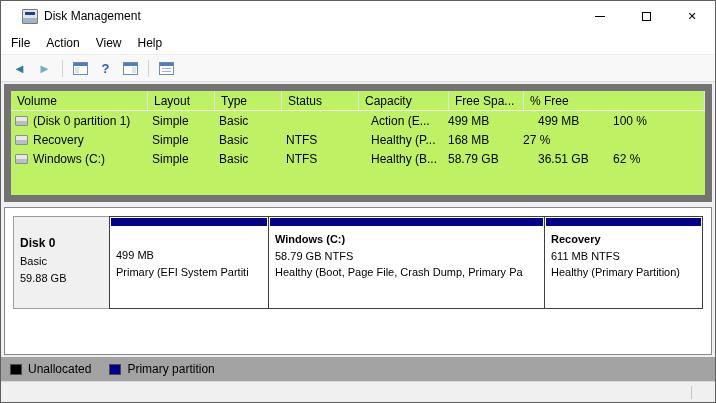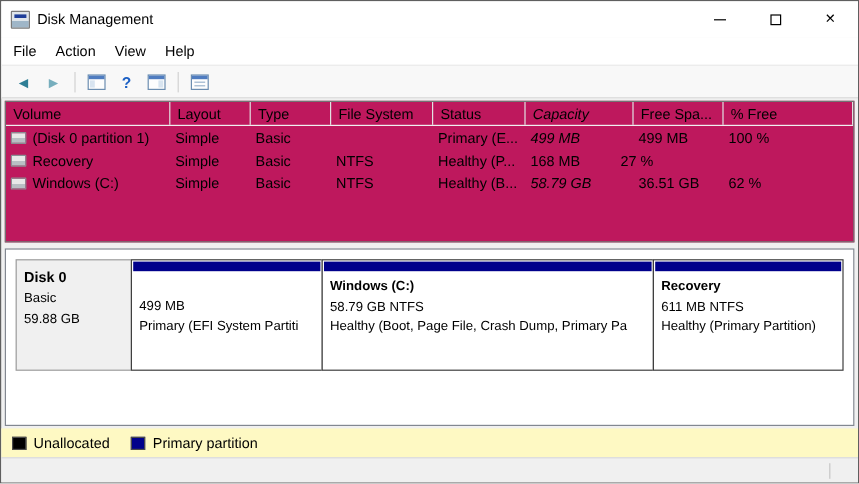--- a/index.html
+++ b/index.html
@@ -2,21 +2,21 @@
 <html><head>
 <meta charset="utf-8">
 <style>
   * { margin:0; padding:0; box-sizing:border-box; }
   html,body { background:#ffffff; font-family:"Liberation Sans", sans-serif; }
   .window {
     width:716px; height:403px; border:1px solid #5f5f5f; background:#f0f0f0;
     display:flex; flex-direction:column; overflow:hidden;
   }
   
-  .titlebar { height:30px; background:#ffffff; display:flex; align-items:center; padding-left:8px; flex:0 0 auto; }
+  .titlebar { height:30px; background:#ffffff; display:flex; align-items:center; padding-left:21px; flex:0 0 auto; }
   .app-icon {
     width:16px; height:15px; margin-right:6px; border:1px solid #7a7a7a; border-radius:1px;
     background:linear-gradient(#dfe5ea 0 60%, #9fb6c8 60% 100%); position:relative;
   }
   .app-icon::after { content:""; position:absolute; left:2px; top:2px; width:10px; height:3px; background:#1f3e99; }
   .title { font-size:12px; color:#000; }
   .controls { margin-left:auto; display:flex; height:100%; }
   .ctrl { width:46px; height:100%; display:flex; align-items:center; justify-content:center; cursor:default; }
   .glyph-min { display:block; width:10px; height:1px; background:#000; }
   .glyph-max { display:block; width:9px; height:9px; border:1px solid #000; }
@@ -32,43 +32,43 @@
   .arrow.dim { color:#77aebd; }
   .tsep { width:1px; height:17px; background:#d2d2d2; margin:0 5px; }
   .mini-win { width:15px; height:13px; border:1px solid #6b8db0; background:#fdfdfd; position:relative; }
   .mini-win::before { content:""; position:absolute; left:0; top:0; right:0; height:3px; background:#4f7cc0; }
   .mini-win.left-pane::after  { content:""; position:absolute; left:1px; top:4px; bottom:1px; width:4px; background:#d8e4f0; }
   .mini-win.right-pane::after { content:""; position:absolute; right:1px; top:4px; bottom:1px; width:4px; background:#d8e4f0; }
   .mini-win.lines::after { content:""; position:absolute; left:2px; right:2px; top:5px; height:1px;
                            background:#9bb3cc; box-shadow:0 3px 0 #9bb3cc; }
   .help-glyph { font-size:13px; font-weight:bold; color:#1b5fc4; line-height:1; }
   
-  .volume-panel { margin:2px 3px 0; background:#be185d; border:1px solid #737373; height:118px; overflow:hidden; flex:0 0 auto; }
+  .volume-panel { margin:2px 3px 0; background:#bef264; border:7px solid #737373; height:118px; overflow:hidden; flex:0 0 auto; }
   .vhead { display:flex; height:20px; font-size:12px; color:#000; border-bottom:1px solid #f0f0f0; }
   .hcell { padding:3px 0 0 6px; border-right:1px solid #e2e2e2; white-space:nowrap; overflow:hidden; }
   .vrow { display:flex; height:19px; font-size:12px; align-items:center; }
   .cell { padding-left:4px; white-space:nowrap; overflow:hidden; height:100%; display:flex; align-items:center; }
   .w-volume { width:137px; } .w-layout { width:67px; } .w-type { width:67px; } .w-fs { width:85px; }
-  .w-status { width:77px; } .w-cap { width:90px;font-style:italic; } .w-free { width:75px; } .w-pct { flex:1; }
+  .w-status { width:77px; } .w-cap { width:90px; } .w-free { width:75px; } .w-pct { flex:1; }
   .drive-ico { width:13px; height:10px; margin-right:5px; flex:0 0 auto;
                background:linear-gradient(#e8e8e8 0 55%, #b9bfc4 55% 100%); border:1px solid #8a8f94; border-radius:1px; }
   
   .disk-panel { margin:5px 3px 2px; background:#ffffff; border:1px solid #828790; flex:1 1 auto; padding:8px; overflow:hidden; }
   .disk-row { display:flex; height:93px; }
-  .disk-info { width:97px; flex:0 0 auto; background:#f0f0f0; border:1px solid #9e9e9e; padding:5px 6px; font-size:11px; line-height:1.55; color:#000; }
+  .disk-info { width:97px; flex:0 0 auto; background:#f0f0f0; border:1px solid #9e9e9e; padding:17px 6px; font-size:11px; line-height:1.55; color:#000; }
   .disk-name { font-weight:bold; font-size:12px; }
   .partition { border:1px solid #3f3f3f; margin-left:-1px; background:#ffffff; display:flex; flex-direction:column; overflow:hidden; }
   .partition:first-of-type { margin-left:4px; }
   .pt-band { height:8px; margin:1px 1px 0 1px; flex:0 0 auto; }
   .pt-text { padding:5px 6px 0; font-size:11px; line-height:1.5; color:#000; overflow:hidden; }
   .pt-name { font-weight:bold; white-space:nowrap; min-height:16px; }
   .pt-line { white-space:nowrap; }
   .p1 { flex:158 1 0; } .p2 { flex:275 1 0; } .p3 { flex:157 1 0; }
   
-  .legend { height:24px; flex:0 0 auto; display:flex; align-items:center; padding-left:9px; font-size:12px; background:#fef9c3; }
+  .legend { height:24px; flex:0 0 auto; display:flex; align-items:center; padding-left:9px; font-size:12px; background:#a3a3a3; }
   .legend-item { display:flex; align-items:center; margin-right:18px; }
   .swatch { width:12px; height:11px; border:1px solid #4a4a4a; margin-right:6px; }
   
   .statusbar { height:21px; flex:0 0 auto; background:#f0f0f0; border-top:1px solid #d9d9d9; position:relative; }
   .status-divider { position:absolute; right:23px; top:4px; bottom:3px; width:1px; background:#c6c6c6; }
 </style>
 </head>
 <body>
 
 <div class="window">
@@ -117,36 +117,35 @@
     <div class="tbtn">
         <span class="mini-win lines"></span>
       </div>
   </div>
 
   <div class="volume-panel">
     <div class="vhead">
       <div class="hcell w-volume">Volume</div>
       <div class="hcell w-layout">Layout</div>
       <div class="hcell w-type">Type</div>
-      <div class="hcell w-fs">File System</div>
       <div class="hcell w-status">Status</div>
       <div class="hcell w-cap">Capacity</div>
       <div class="hcell w-free">Free Spa...</div>
       <div class="hcell w-pct">% Free</div>
     </div>
 
     <div class="vrow">
       <div class="cell w-volume">
           <span class="drive-ico"></span>
           <span>(Disk 0 partition 1)</span>
         </div>
       <div class="cell w-layout">Simple</div>
       <div class="cell w-type">Basic</div>
       <div class="cell w-fs"></div>
-      <div class="cell w-status">Primary (E...</div>
+      <div class="cell w-status">Action (E...</div>
       <div class="cell w-cap">499 MB</div>
       <div class="cell w-free">499 MB</div>
       <div class="cell w-pct">100 %</div>
     </div>
 
     <div class="vrow">
       <div class="cell w-volume">
           <span class="drive-ico"></span>
           <span>Recovery</span>
         </div>

